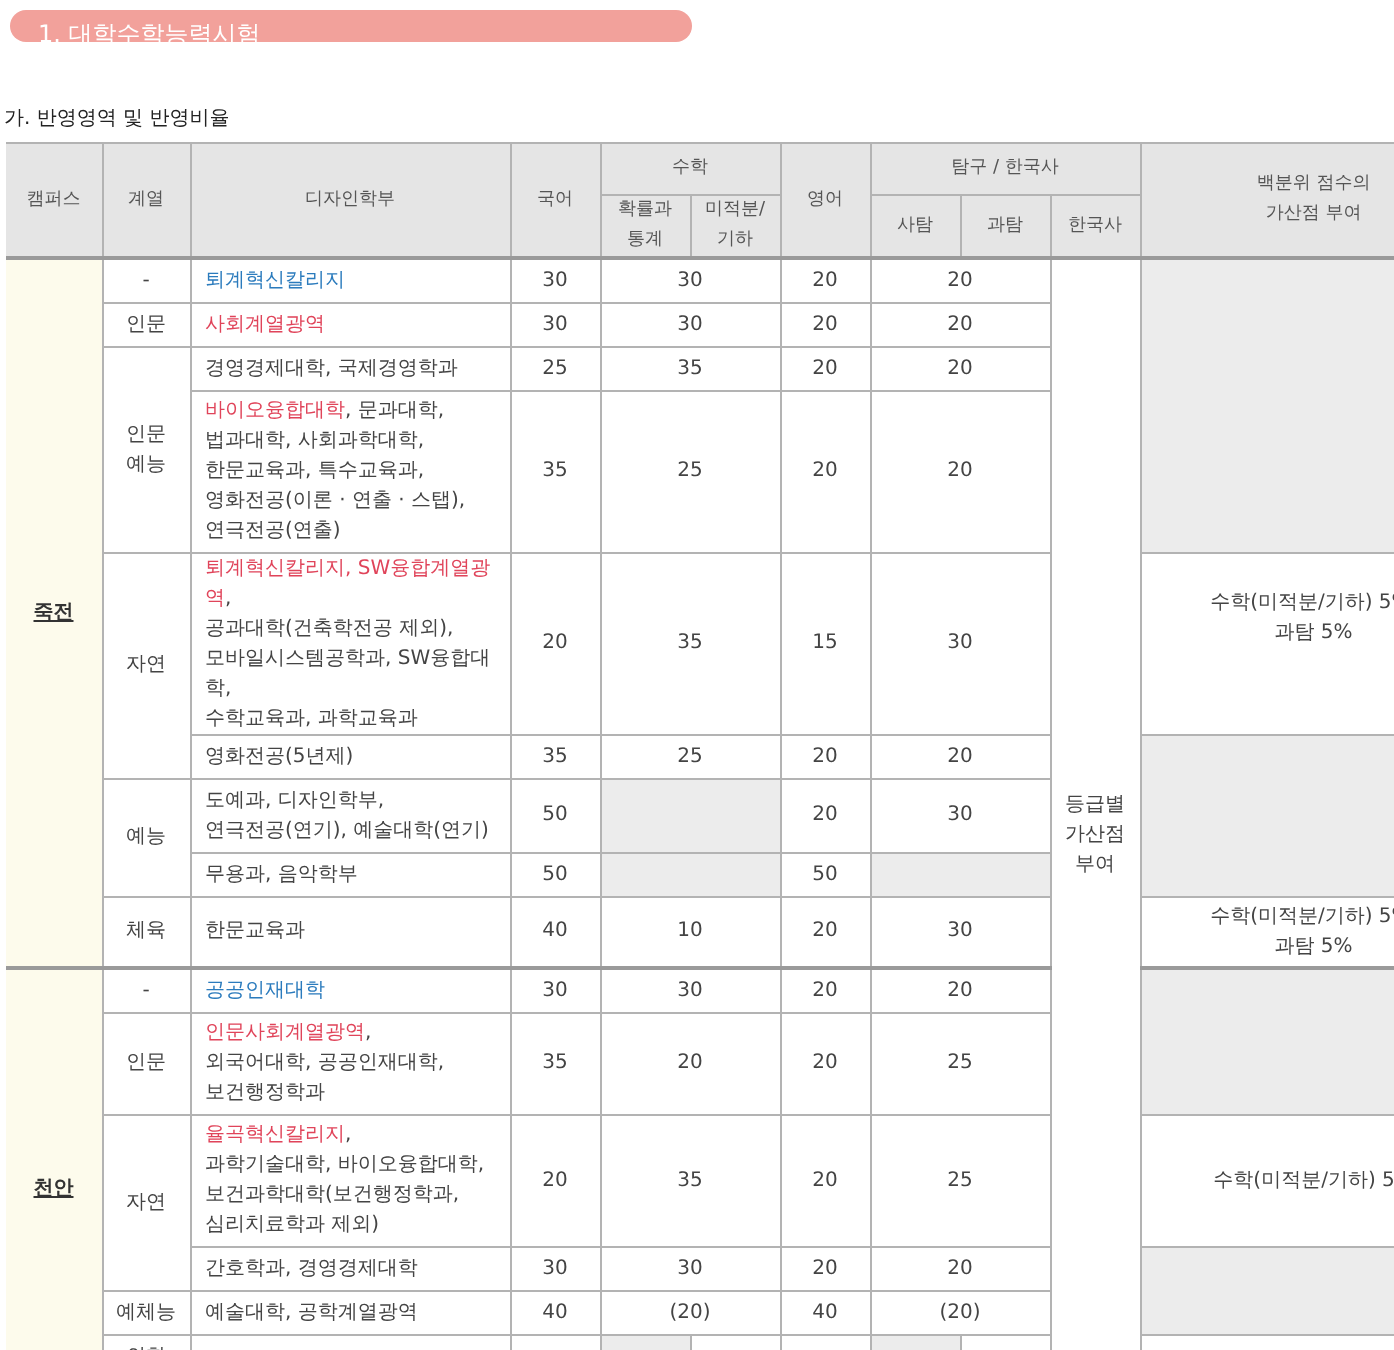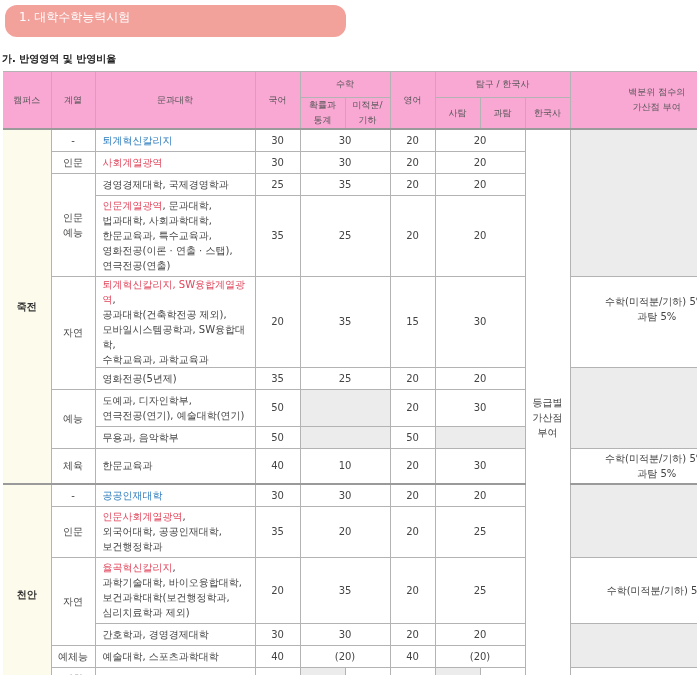--- a/index.html
+++ b/index.html
@@ -1,24 +1,24 @@
 <!DOCTYPE html>
 <html><head>
 <meta charset="utf-8">
 <style>
   * { box-sizing: border-box; }
   body { margin: 0; width: 697px; height: 675px; background: #fff; font-family: "DejaVu Sans", sans-serif; color: #444; overflow: hidden; }
-  .section-pill { position: absolute; left: 5px; top: 5px; width: 341px; height: 32px; border-radius: 12px; background: #f2a19b; color: #fff; font-size: 12px; line-height: 24px; padding-left: 14px; }
-  .sub-title { position: absolute; left: 2px; top: 52px; font-size: 10px; font-weight: bold; color: #222; }
+  .section-pill { position: absolute; left: 5px; top: 5px; width: 341px; height: 16px; border-radius: 12px; background: #f2a19b; color: #fff; font-size: 12px; line-height: 24px; padding-left: 14px; }
+  .sub-title { position: absolute; left: 2px; top: 52px; font-size: 10px; font-weight: normal; color: #222; }
   table { position: absolute; left: 3px; top: 71px; width: 690px; border-collapse: collapse; table-layout: fixed; font-size: 10px; }
   th, td { border: 1px solid #b3b3b3; text-align: center; vertical-align: middle; padding: 0 2px; line-height: 15px; }
-  thead th { background: #f9a8d4; color: #555; font-weight: normal; font-size: 9px; height: 27px; }
+  thead th { background: #e5e5e5; color: #555; font-weight: normal; font-size: 9px; height: 27px; }
   thead tr:first-child th { height: 26px; }
   thead { border-bottom: 2px solid #9a9a9a; }
-  th.top-border, td.campus { border-left: none; }
+  th.top-border, td.campus { border-left: none; text-decoration: underline; }
   td.campus { background: #fdfbec; font-weight: bold; color: #333; border-right: 1px solid #b3b3b3; }
   tr.sep td { border-top: 2px solid #9a9a9a; }
   td.unit { text-align: left; padding-left: 7px; }
   td.gray { background: #ececec; }
   td.bonus { border-right: none; }
   .blue { color: #2b7bbd; }
   .red { color: #e0445a; }
   td.grade { background: #fff; }
 </style>
 </head>
@@ -38,21 +38,21 @@
       <col style="width:45px">
     <col style="width:45px">
       <col style="width:45px">
       <col style="width:45px">
       <col style="width:173px">
   </colgroup>
   <thead>
     <tr>
       <th rowspan="2" style="border-left:none">캠퍼스</th>
       <th rowspan="2">계열</th>
-      <th rowspan="2">문과대학</th>
+      <th rowspan="2">디자인학부</th>
       <th rowspan="2">국어</th>
       <th colspan="2">수학</th>
       <th rowspan="2">영어</th>
       <th colspan="3">탐구 / 한국사</th>
       <th rowspan="2" style="border-right:none;white-space:pre-line">백분위 점수의
 가산점 부여</th>
     </tr>
     <tr>
       <th style="white-space:pre-line">확률과
 통계</th>
@@ -92,21 +92,21 @@
       <td rowspan="2" style="white-space:pre-line">인문
 예능</td>
       <td class="unit">경영경제대학, 국제경영학과</td>
       <td>25</td>
       <td colspan="2">35</td>
       <td>20</td>
       <td colspan="2">20</td>
     </tr>
 
     <tr style="height:81px">
-      <td class="unit" style="white-space:pre-line"><span class="red">인문계열광역</span><span>, 문과대학,
+      <td class="unit" style="white-space:pre-line"><span class="red">바이오융합대학</span><span>, 문과대학,
 법과대학, 사회과학대학,
 한문교육과, 특수교육과,
 영화전공(이론 · 연출 · 스탭),
 연극전공(연출)</span></td>
       <td>35</td>
       <td colspan="2">25</td>
       <td>20</td>
       <td colspan="2">20</td>
     </tr>
 
@@ -201,21 +201,21 @@
       <td class="unit">간호학과, 경영경제대학</td>
       <td>30</td>
       <td colspan="2">30</td>
       <td>20</td>
       <td colspan="2">20</td>
       <td rowspan="2" class="gray bonus"></td>
     </tr>
 
     <tr style="height:22px">
       <td>예체능</td>
-      <td class="unit">예술대학, 스포츠과학대학</td>
+      <td class="unit">예술대학, 공학계열광역</td>
       <td>40</td>
       <td colspan="2">(20)</td>
       <td>40</td>
       <td colspan="2">(20)</td>
     </tr>
 
     <tr style="height:38px">
       <td style="white-space:pre-line">의학
 약학</td>
       <td class="unit">의예과, 치의예과, 약학과</td>

